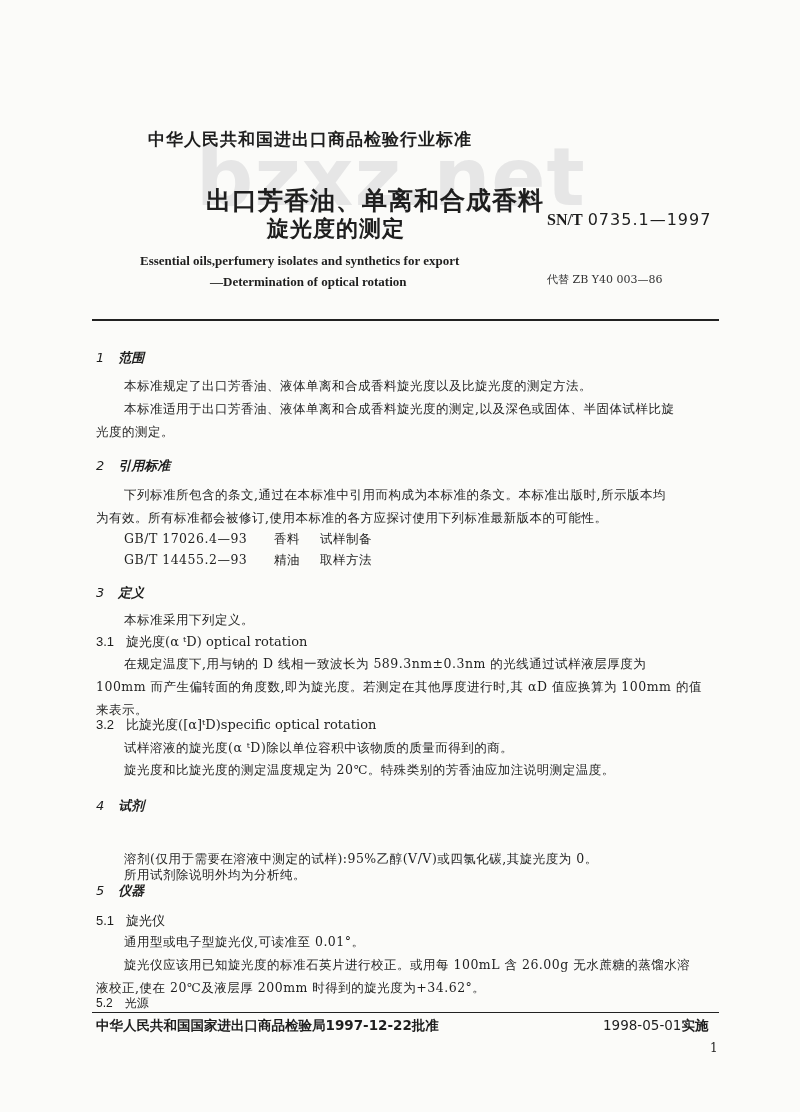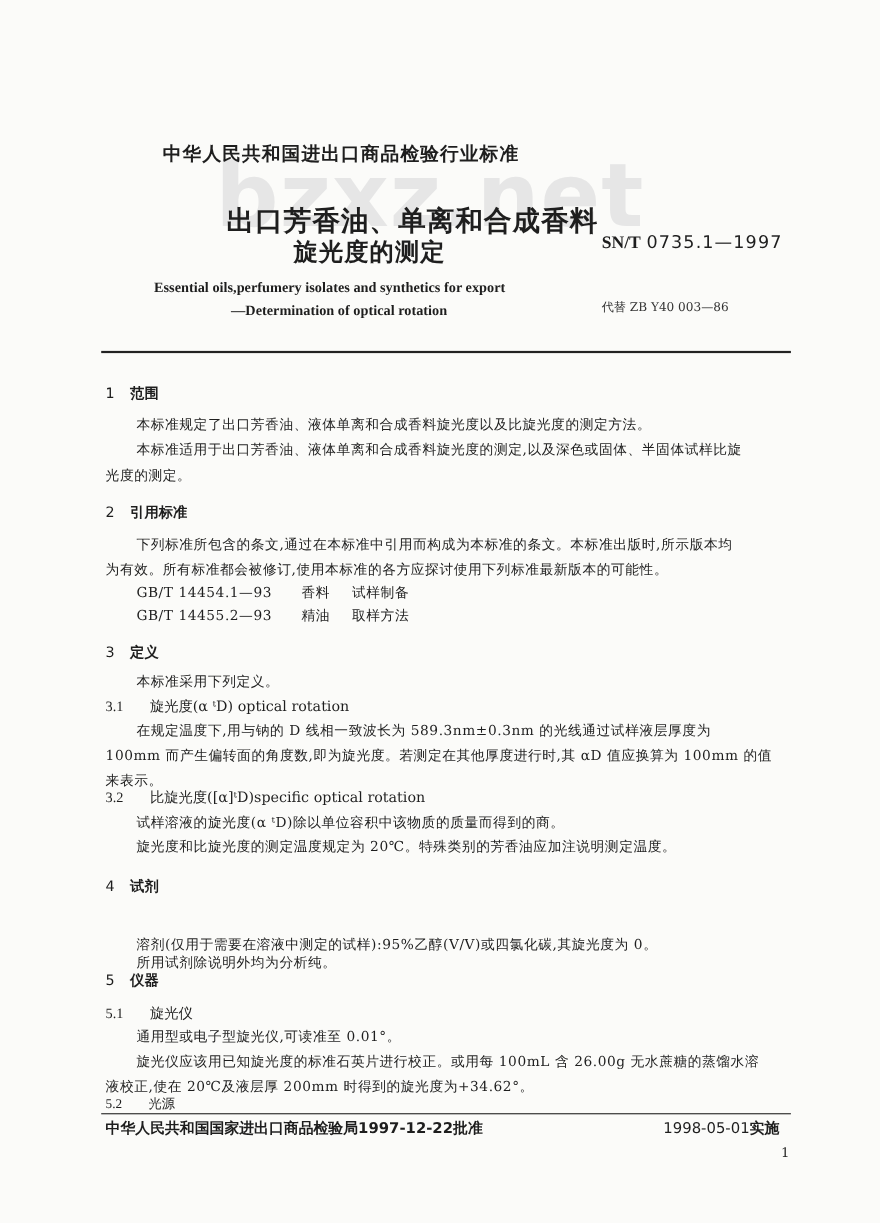--- a/index.html
+++ b/index.html
@@ -20,26 +20,26 @@
   .header-org { left: 148px; top: 128px; font-family: "DejaVu Sans", sans-serif; font-weight: bold; font-size: 17px; letter-spacing: 1px; }
   .title1 { left: 206px; top: 184px; font-family: "DejaVu Sans", sans-serif; font-weight: bold; font-size: 25px; letter-spacing: 1px; }
   .title2 { left: 267px; top: 214px; font-family: "DejaVu Sans", sans-serif; font-weight: bold; font-size: 22px; letter-spacing: 1px; text-align: right; }
   .std-no { left: 547px; top: 210px; font-size: 16px; }
   .std-no .sn { font-family: "Liberation Serif", serif; font-weight: bold; }
   .std-no .num { font-family: "DejaVu Sans", sans-serif; letter-spacing: 1px; }
   .en1 { left: 140px; top: 253px; font-family: "Liberation Serif", serif; font-weight: bold; font-size: 13px; }
   .en2 { left: 210px; top: 274px; font-family: "Liberation Serif", serif; font-weight: bold; font-size: 13px; }
   .replaces { left: 547px; top: 256px; font-size: 11px; color: #333; margin-top: 16px; }
   .rule-top { left: 92px; top: 319px; width: 627px; height: 0; border-top: 2px solid #222; }
-  .h { font-family: "DejaVu Sans", sans-serif; font-weight: bold; font-size: 13px; left: 96px; }
+  .h { font-family: "DejaVu Sans", sans-serif; font-weight: bold; font-size: 13px; left: 96px; font-style: italic; }
   .h .n { font-weight: normal; margin-right: 14px; }
   .p { font-size: 12.5px; left: 124px; letter-spacing: 0.5px; }
   .p.flush { left: 96px; }
   .sub { left: 96px; font-size: 13px; }
-  .sub .n { font-family: Liberation Serif, serif; margin-right: 24px; }
+  .sub .n { font-family: Liberation Sans, sans-serif; margin-right: 12px; }
   .rule-bottom { left: 92px; top: 1012px; width: 627px; height: 0; border-top: 1.5px solid #222; }
   .footer-left { left: 96px; top: 1017px; font-family: "DejaVu Sans", sans-serif; font-weight: bold; font-size: 13.5px; }
   .footer-right { left: 603px; top: 1017px; font-family: "DejaVu Sans", sans-serif; font-size: 13.5px; }
   .footer-right b { font-weight: bold; }
   .page-num { left: 710px; top: 1041px; font-size: 12px; }
   .ref-code { display: inline-block; width: 150px; }
   .ref-a { display: inline-block; width: 46px; }
 </style>
 </head>
 <body>
@@ -65,21 +65,21 @@
 <div class="abs z1 p" style="top:378px">本标准规定了出口芳香油、液体单离和合成香料旋光度以及比旋光度的测定方法。</div>
 <div class="abs z1 p" style="top:401px">本标准适用于出口芳香油、液体单离和合成香料旋光度的测定,以及深色或固体、半固体试样比旋</div>
 <div class="abs z1 p flush" style="top:424px">光度的测定。</div>
 
 <div class="abs z1 h" style="top:457px">
   <span class="n">2</span><span>引用标准</span>
 </div>
 <div class="abs z1 p" style="top:487px">下列标准所包含的条文,通过在本标准中引用而构成为本标准的条文。本标准出版时,所示版本均</div>
 <div class="abs z1 p flush" style="top:510px">为有效。所有标准都会被修订,使用本标准的各方应探讨使用下列标准最新版本的可能性。</div>
 <div class="abs z1 p" style="top:531px">
-  <span class="ref-code">GB/T 14454.1—93</span><span class="ref-a">香料</span><span>试样制备</span>
+  <span class="ref-code">GB/T 17026.4—93</span><span class="ref-a">香料</span><span>试样制备</span>
 </div>
 <div class="abs z1 p" style="top:552px">
   <span class="ref-code">GB/T 14455.2—93</span><span class="ref-a">精油</span><span>取样方法</span>
 </div>
 
 <div class="abs z1 h" style="top:584px">
   <span class="n">3</span><span>定义</span>
 </div>
 <div class="abs z1 p" style="top:612px">本标准采用下列定义。</div>
 <div class="abs z1 sub" style="top:633px">

